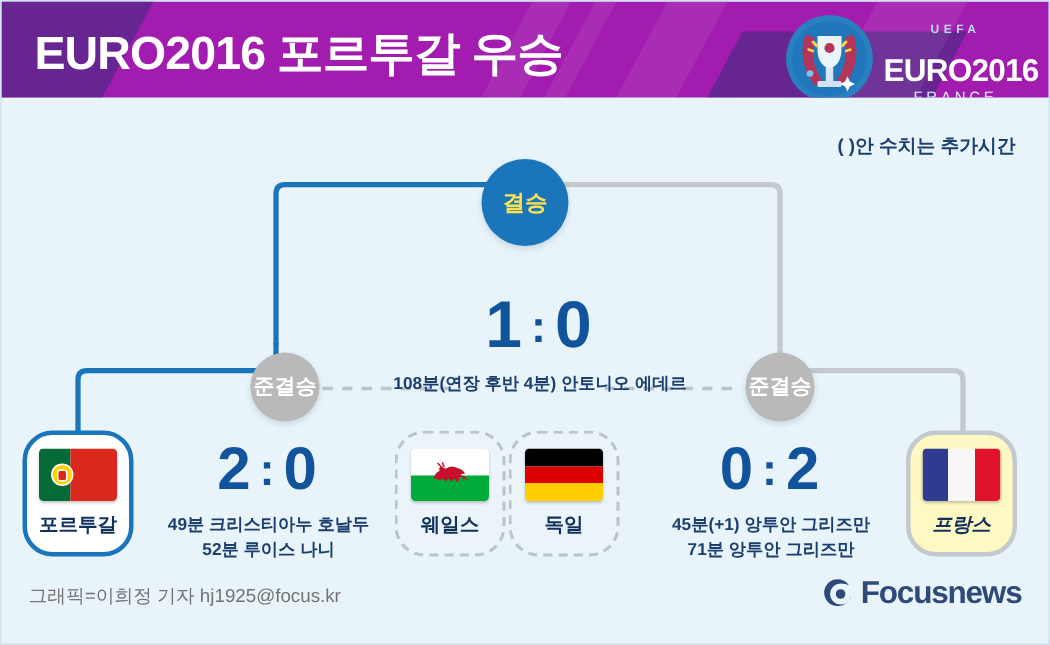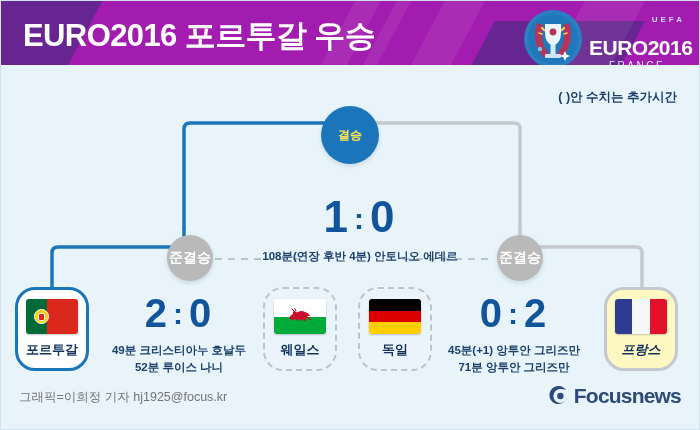--- a/index.html
+++ b/index.html
@@ -71,21 +71,20 @@
     top: 10px;
     width: 96px;
     text-align: center;
     line-height: 1;
   }
   .logo-uefa {
     font-size: 8px;
     color: #bcd9ef;
     letter-spacing: 3px;
     font-weight: bold;
-    text-align: right;
   }
   .logo-euro {
     font-size: 21px;
     font-weight: bold;
     color: #ffffff;
     letter-spacing: -0.5px;
     margin-top: 13px;
   }
   .logo-france {
     font-size: 10px;
@@ -122,21 +121,21 @@
     justify-content: center;
     font-weight: bold;
     box-shadow: 0 2px 4px rgba(40,70,100,0.16);
     box-sizing: border-box;
   }
   .badge-final {
     left: 320px; top: 105px;
     width: 58px; height: 58px;
     background: #1b75bb;
     color: #ffe14f;
-    font-size: 12px;
+    font-size: 15px;
   }
   .badge-semi {
     width: 46px; height: 46px;
     background: #b9b9b9;
     color: #ffffff;
     font-size: 14px;
   }
   .badge-semi-left  { left: 166px; top: 234px; }
   .badge-semi-right { left: 496px; top: 234px; }
 
@@ -193,21 +192,21 @@
   .team-name {
     margin-top: 7px;
     font-size: 13px;
     font-weight: bold;
     color: #12325c;
     white-space: nowrap;
   }
 
   .card-portugal { left: 14px;  top: 286px; }
   .card-wales    { left: 262px; top: 286px; }
-  .card-germany  { left: 357px; top: 286px; }
+  .card-germany  { left: 338px; top: 286px; }
   .card-france   { left: 603px; top: 286px; }
 
   
   .flag-pt-green { position:absolute; left:0; top:0; width:40%; height:100%; background:#046a38; }
   .flag-pt-red   { position:absolute; left:40%; top:0; width:60%; height:100%; background:#da291c; }
   .flag-pt-emb {
     position:absolute; left:29%; top:50%; width:15px; height:15px;
     margin-left:-7.5px; margin-top:-7.5px; border-radius:50%;
     background:#ffd100; border:1.6px solid #ffffff; box-sizing:border-box;
   }

